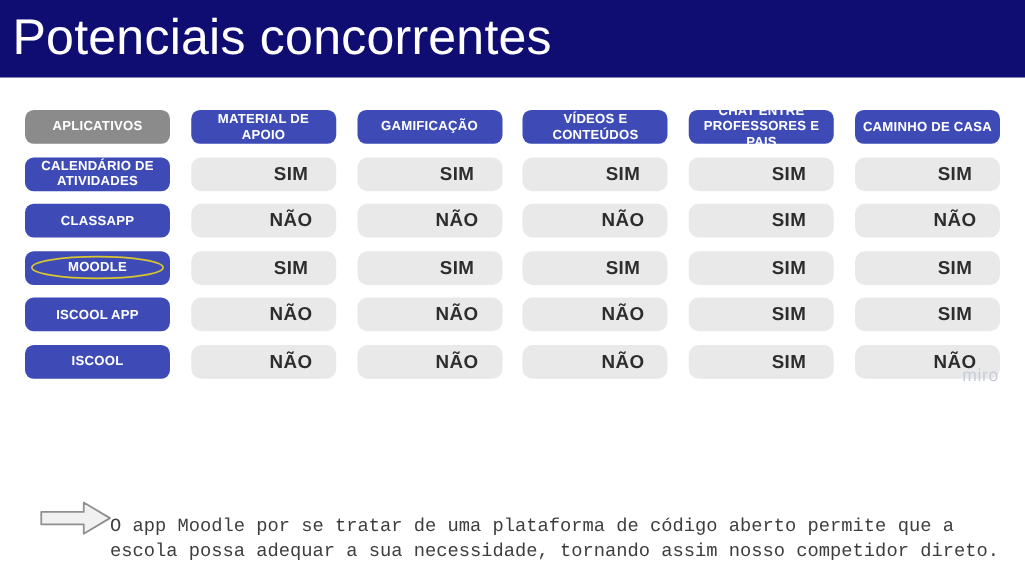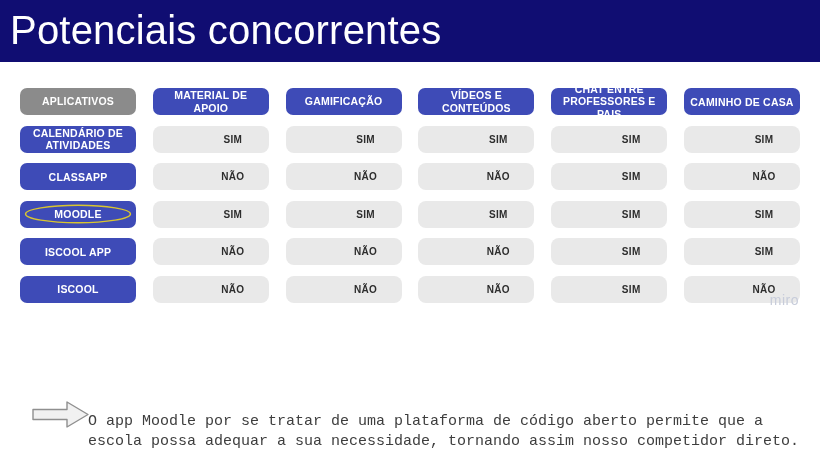--- a/index.html
+++ b/index.html
@@ -25,21 +25,21 @@
   }
   .pill {
     height:27px; border-radius:7px; display:flex; align-items:center;
     justify-content:center; text-align:center; font-weight:bold;
     box-sizing:border-box; padding:0 4px; position:relative;
     user-select:none;
   }
   .pill.blue  { background:#3e4bb7; color:#ffffff; font-size:10.5px; letter-spacing:0.2px; }
   .pill.gray  { background:#8b8b8b; color:#ffffff; font-size:10.5px; letter-spacing:0.2px; }
   .pill.head  { line-height:1.18; }
-  .pill.value { background:#e9e9e9; color:#2d2d2d; font-size:10px; border-radius:8px; letter-spacing:0.3px;padding-left:48px; }
+  .pill.value { background:#e9e9e9; color:#2d2d2d; font-size:15px; border-radius:8px; letter-spacing:0.3px;padding-left:48px; }
   .highlight-ellipse {
     position:absolute; left:50%; top:50%; transform:translate(-50%,-50%);
     pointer-events:none;
   }
   
   .note {
     position:absolute; left:88px; width:716px;
     color:#3e3e3e; font-size:15px; line-height:20px;
   }
   .note-1 { top:336px; }

